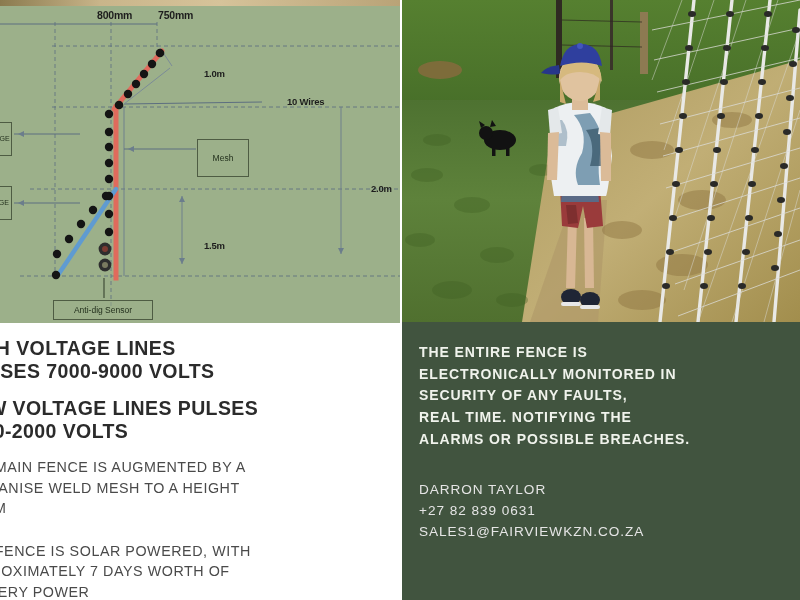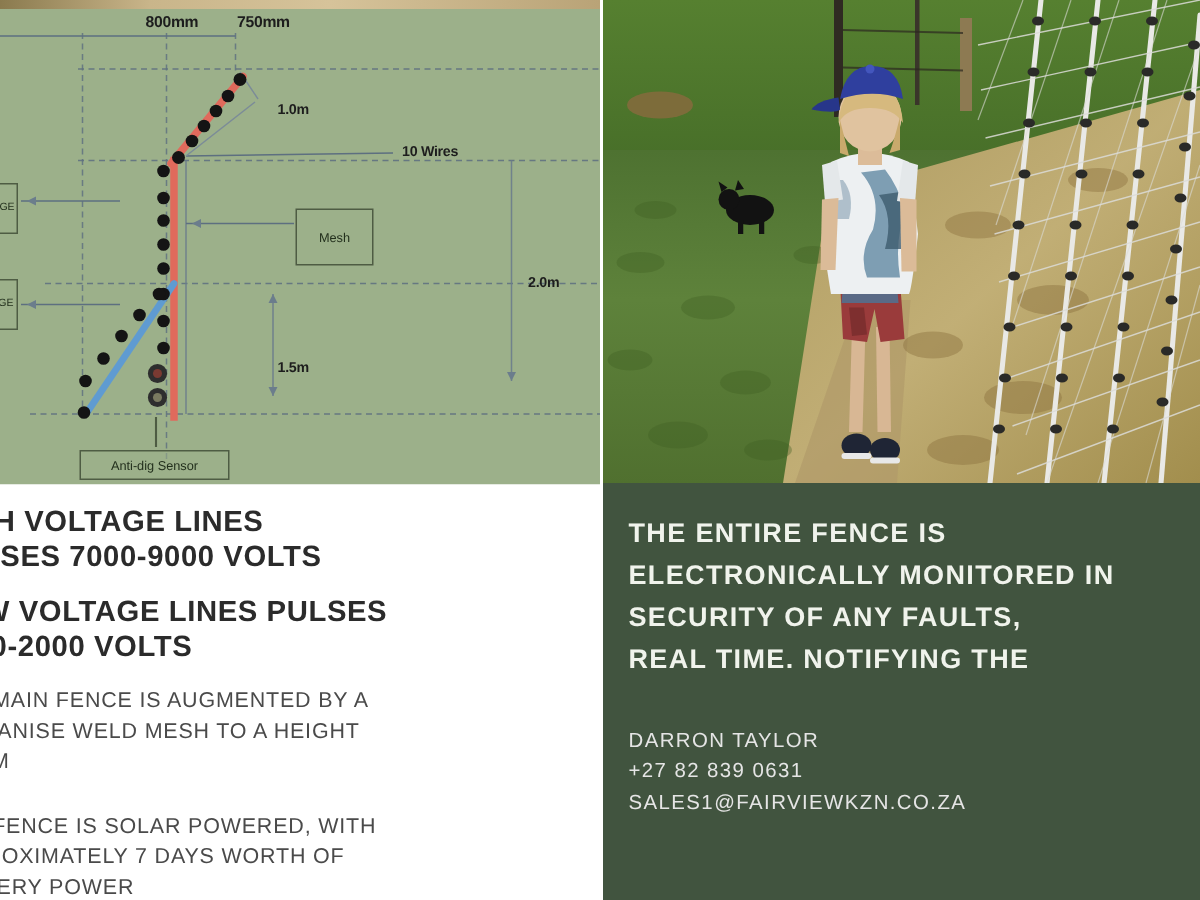--- a/index.html
+++ b/index.html
@@ -23,21 +23,21 @@
   }
   .diagram-svg { position:absolute; left:0; top:0; width:400px; height:317px; }
 
   .dlabel {
     position:absolute;
     font-family:"Liberation Sans", sans-serif;
     font-weight:bold; color:#1d1d1d;
     letter-spacing:-0.2px;
     white-space:nowrap;
   }
-  .dlabel.dim { font-size:9.5px; }
+  .dlabel.dim { font-size:9.5px;margin-left:19px; }
   .dlabel.hdr { font-size:10.5px; }
   .dbox {
     position:absolute;
     border:1.4px solid #4e5c43;
     background:rgba(156,176,138,0.55);
     font-size:8.5px; color:#23301d;
     display:flex; align-items:center; justify-content:center;
     white-space:nowrap;
     font-family:"Liberation Sans", sans-serif;
   }
@@ -71,21 +71,21 @@
   }
   .photo svg { display:block; width:100%; height:100%; }
 
   
   .green-panel {
     position:absolute; left:402px; top:322px; width:398px; height:278px;
     background:#41543f; overflow:hidden;
   }
   .gp-inner { padding:20px 16px 0 17px; }
   .gp-head {
-    font-size:18px; font-weight:bold; color:#f0f3ec;
+    font-size:14px; font-weight:bold; color:#f0f3ec;
     letter-spacing:0.9px; line-height:1.55; white-space:nowrap;
   }
   .gp-contact {
     margin-top:30px;
     font-size:13.6px; color:#e5e5e5; letter-spacing:0.95px;
     line-height:1.52; white-space:nowrap;
   }
 </style>
 </head>
 <body>
@@ -406,20 +406,21 @@
     </svg>
   </div>
 
   <div class="green-panel">
     <div class="gp-inner">
       <div>
         <div class="gp-head">THE ENTIRE FENCE IS</div>
         <div class="gp-head">ELECTRONICALLY MONITORED IN</div>
         <div class="gp-head">SECURITY OF ANY FAULTS,</div>
         <div class="gp-head">REAL TIME. NOTIFYING THE</div>
+        <div class="gp-head">ALARMS OR POSSIBLE BREACHES.</div>
       </div>
 
       <div class="gp-contact">
         <div>DARRON TAYLOR</div>
         <div>+27 82 839 0631</div>
         <div>SALES1@FAIRVIEWKZN.CO.ZA</div>
       </div>
     </div>
   </div>
 

